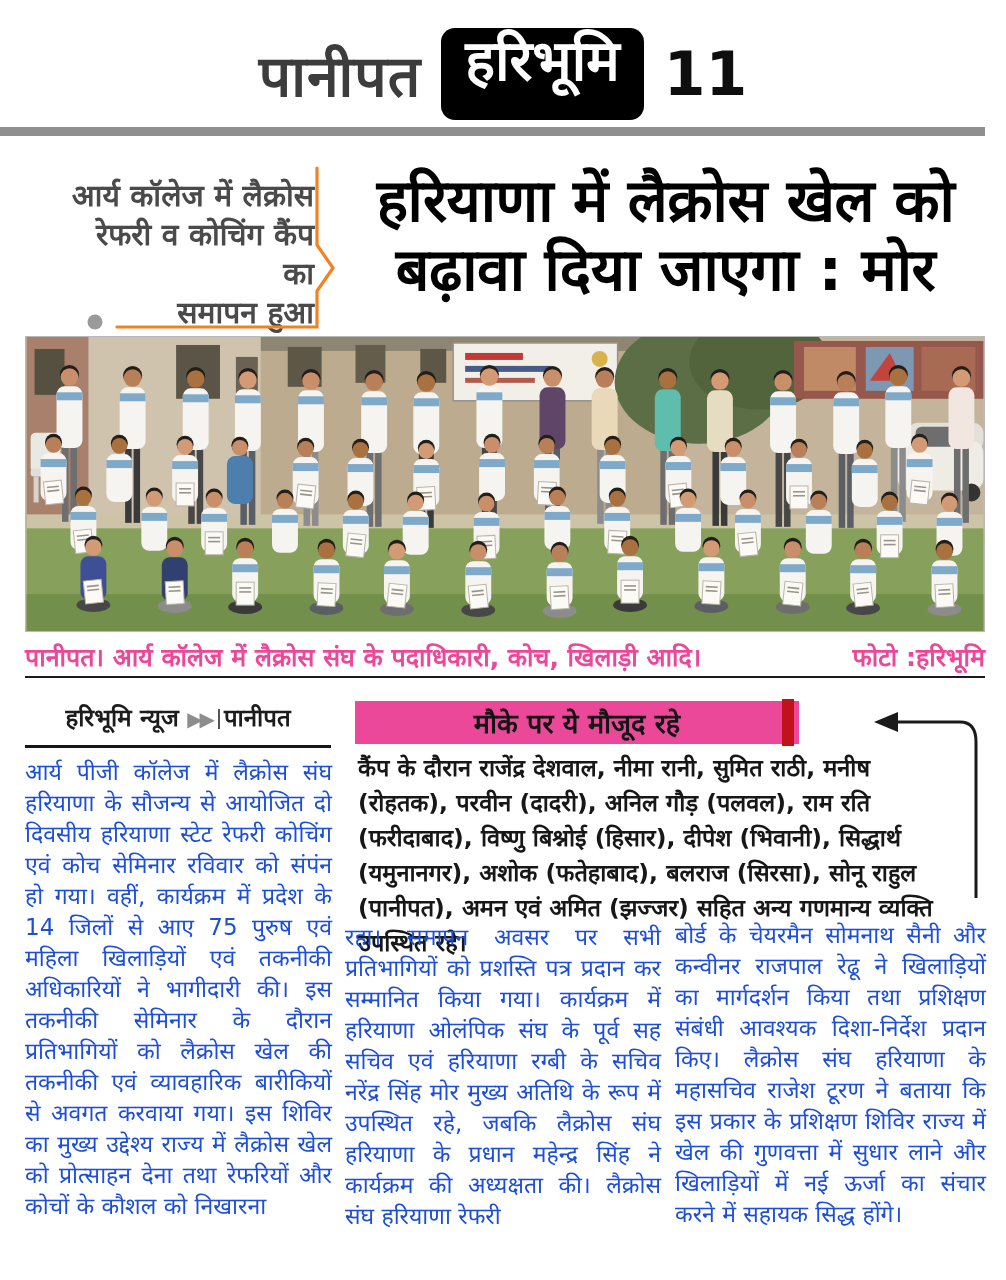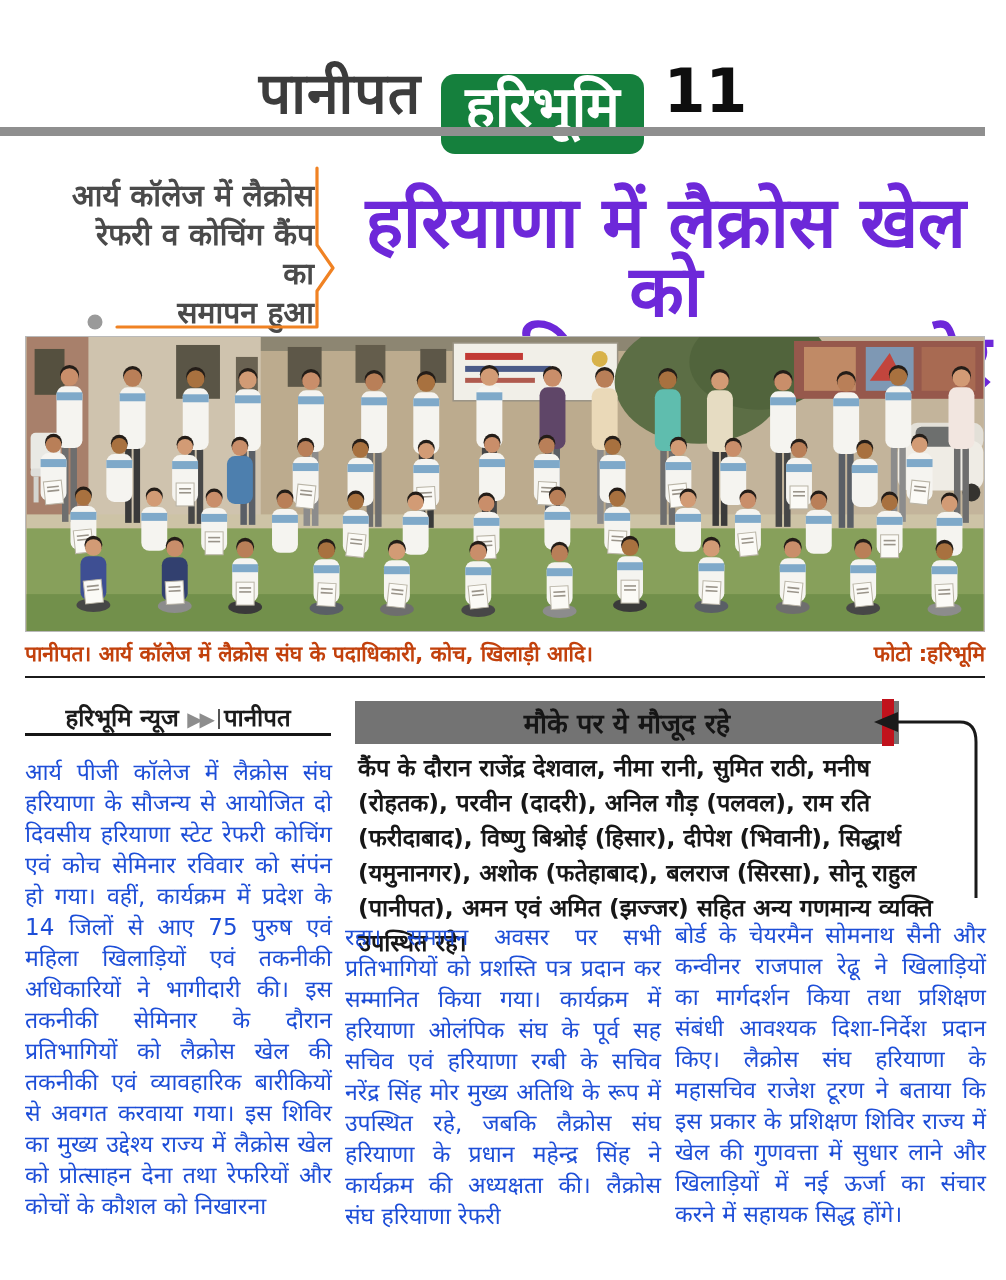--- a/index.html
+++ b/index.html
@@ -9,61 +9,60 @@
     font-family:"DejaVu Sans","Liberation Sans",sans-serif;
     color:#1a1a1a;
   }
   
   .masthead{
     position:absolute;top:28px;left:0;width:100%;
     display:flex;justify-content:center;align-items:center;gap:20px;
   }
   .masthead-city{font-size:57px;font-weight:800;color:#3c3c3c;letter-spacing:1px;}
   .brand-box{
-    background:#15803d;border-radius:14px;padding:2px 24px 16px 24px;
-    font-size:56px;font-weight:800;color:#ffffff;line-height:1.1;margin-top:46px;
+    background:#000000;border-radius:14px;padding:2px 24px 28px 24px;
+    font-size:56px;font-weight:800;color:#ffffff;line-height:1.1;
   }
   .page-num{font-size:60px;font-weight:800;color:#0e0e0e;}
   .gray-bar{position:absolute;top:127px;left:0;width:985px;height:9px;background:#8f8f8f;}
   
   .kicker{
     position:absolute;left:62px;top:176px;width:252px;
     text-align:right;font-size:30px;font-weight:800;
     color:#4a4a4a;line-height:39px;
   }
   .accent-overlay{position:absolute;left:60px;top:160px;width:300px;height:185px;}
   .headline{
     position:absolute;left:338px;top:166px;width:655px;
-    text-align:center;font-size:71px;font-weight:800;color:#6d28d9;line-height:69px;
+    text-align:center;font-size:59px;font-weight:800;color:#000000;line-height:69px;
     letter-spacing:-0.5px;
-    margin-top:22px;
   }
   
   .photo-frame{
     position:absolute;left:25px;top:336px;width:960px;height:296px;
     border:1px solid #b9b9b9;box-sizing:border-box;background:#c7b9a2;
   }
   .photo-frame svg{display:block;}
   .caption-row{
     position:absolute;left:25px;top:639px;width:960px;
     display:flex;justify-content:space-between;align-items:flex-end;
-    font-size:21px;font-weight:700;color:#c2410c;
+    font-size:25px;font-weight:700;color:#ec4899;
   }
   .caption-divider{position:absolute;left:25px;top:676px;width:960px;height:2px;background:#1b1b1b;}
   
   .byline-head{
     position:absolute;left:25px;top:700px;width:306px;
     text-align:center;font-size:24px;font-weight:800;color:#1c1c1c;
-    border-bottom:3px solid #161616;box-sizing:border-box;
+    padding-bottom:12px;border-bottom:3px solid #161616;box-sizing:border-box;
   }
   .byline-head .arrows{color:#8d8d8d;font-size:20px;letter-spacing:-3px;}
   .byline-head .vbar{display:inline-block;width:2px;height:20px;background:#555;margin:0 4px 0 6px;vertical-align:-3px;}
   .present-box{
-    position:absolute;left:355px;top:701px;width:544px;height:43px;
-    background:#737373;display:flex;align-items:center;justify-content:center;
+    position:absolute;left:355px;top:701px;width:444px;height:43px;
+    background:#ec4899;display:flex;align-items:center;justify-content:center;
     font-size:27px;font-weight:800;color:#151515;
   }
   .present-box .red-bar{
     position:absolute;right:5px;top:-2px;bottom:-2px;width:12px;background:#c1121c;
   }
   .arrow-overlay{position:absolute;left:872px;top:698px;width:125px;height:210px;}
   .present-text{
     position:absolute;left:358px;top:751px;width:582px;
     font-size:23.5px;font-weight:600;color:#171717;line-height:35px;
     text-align:left;

